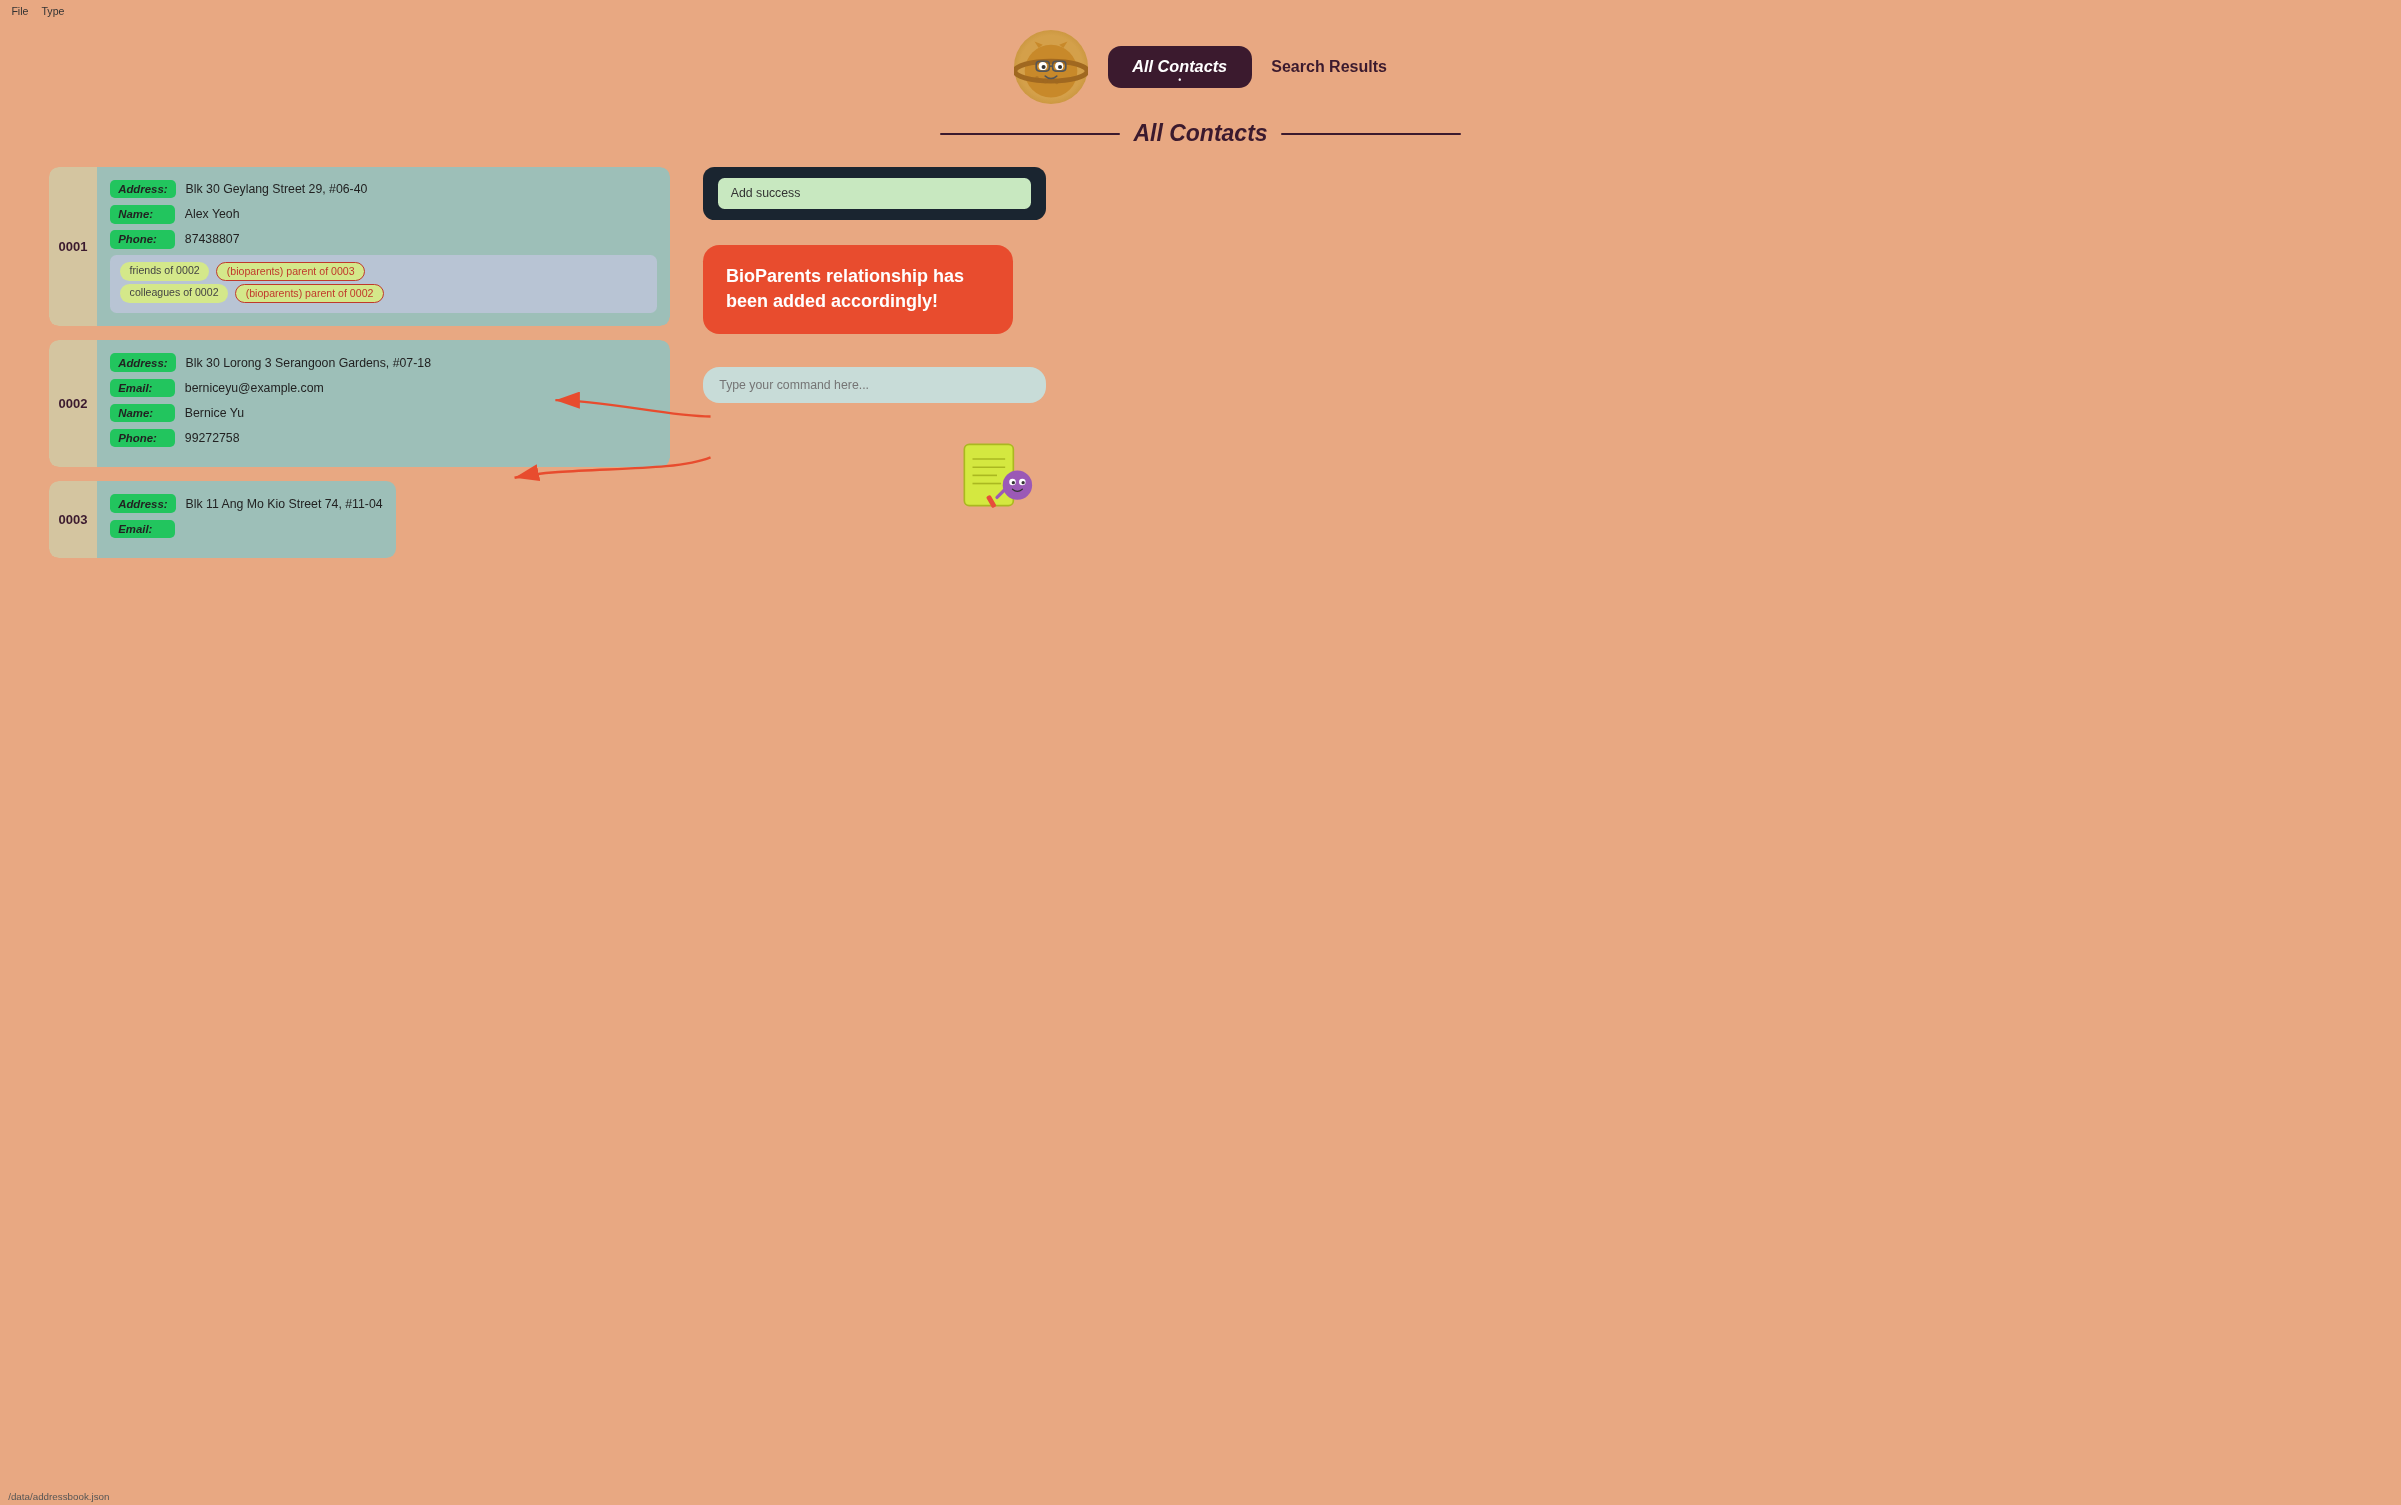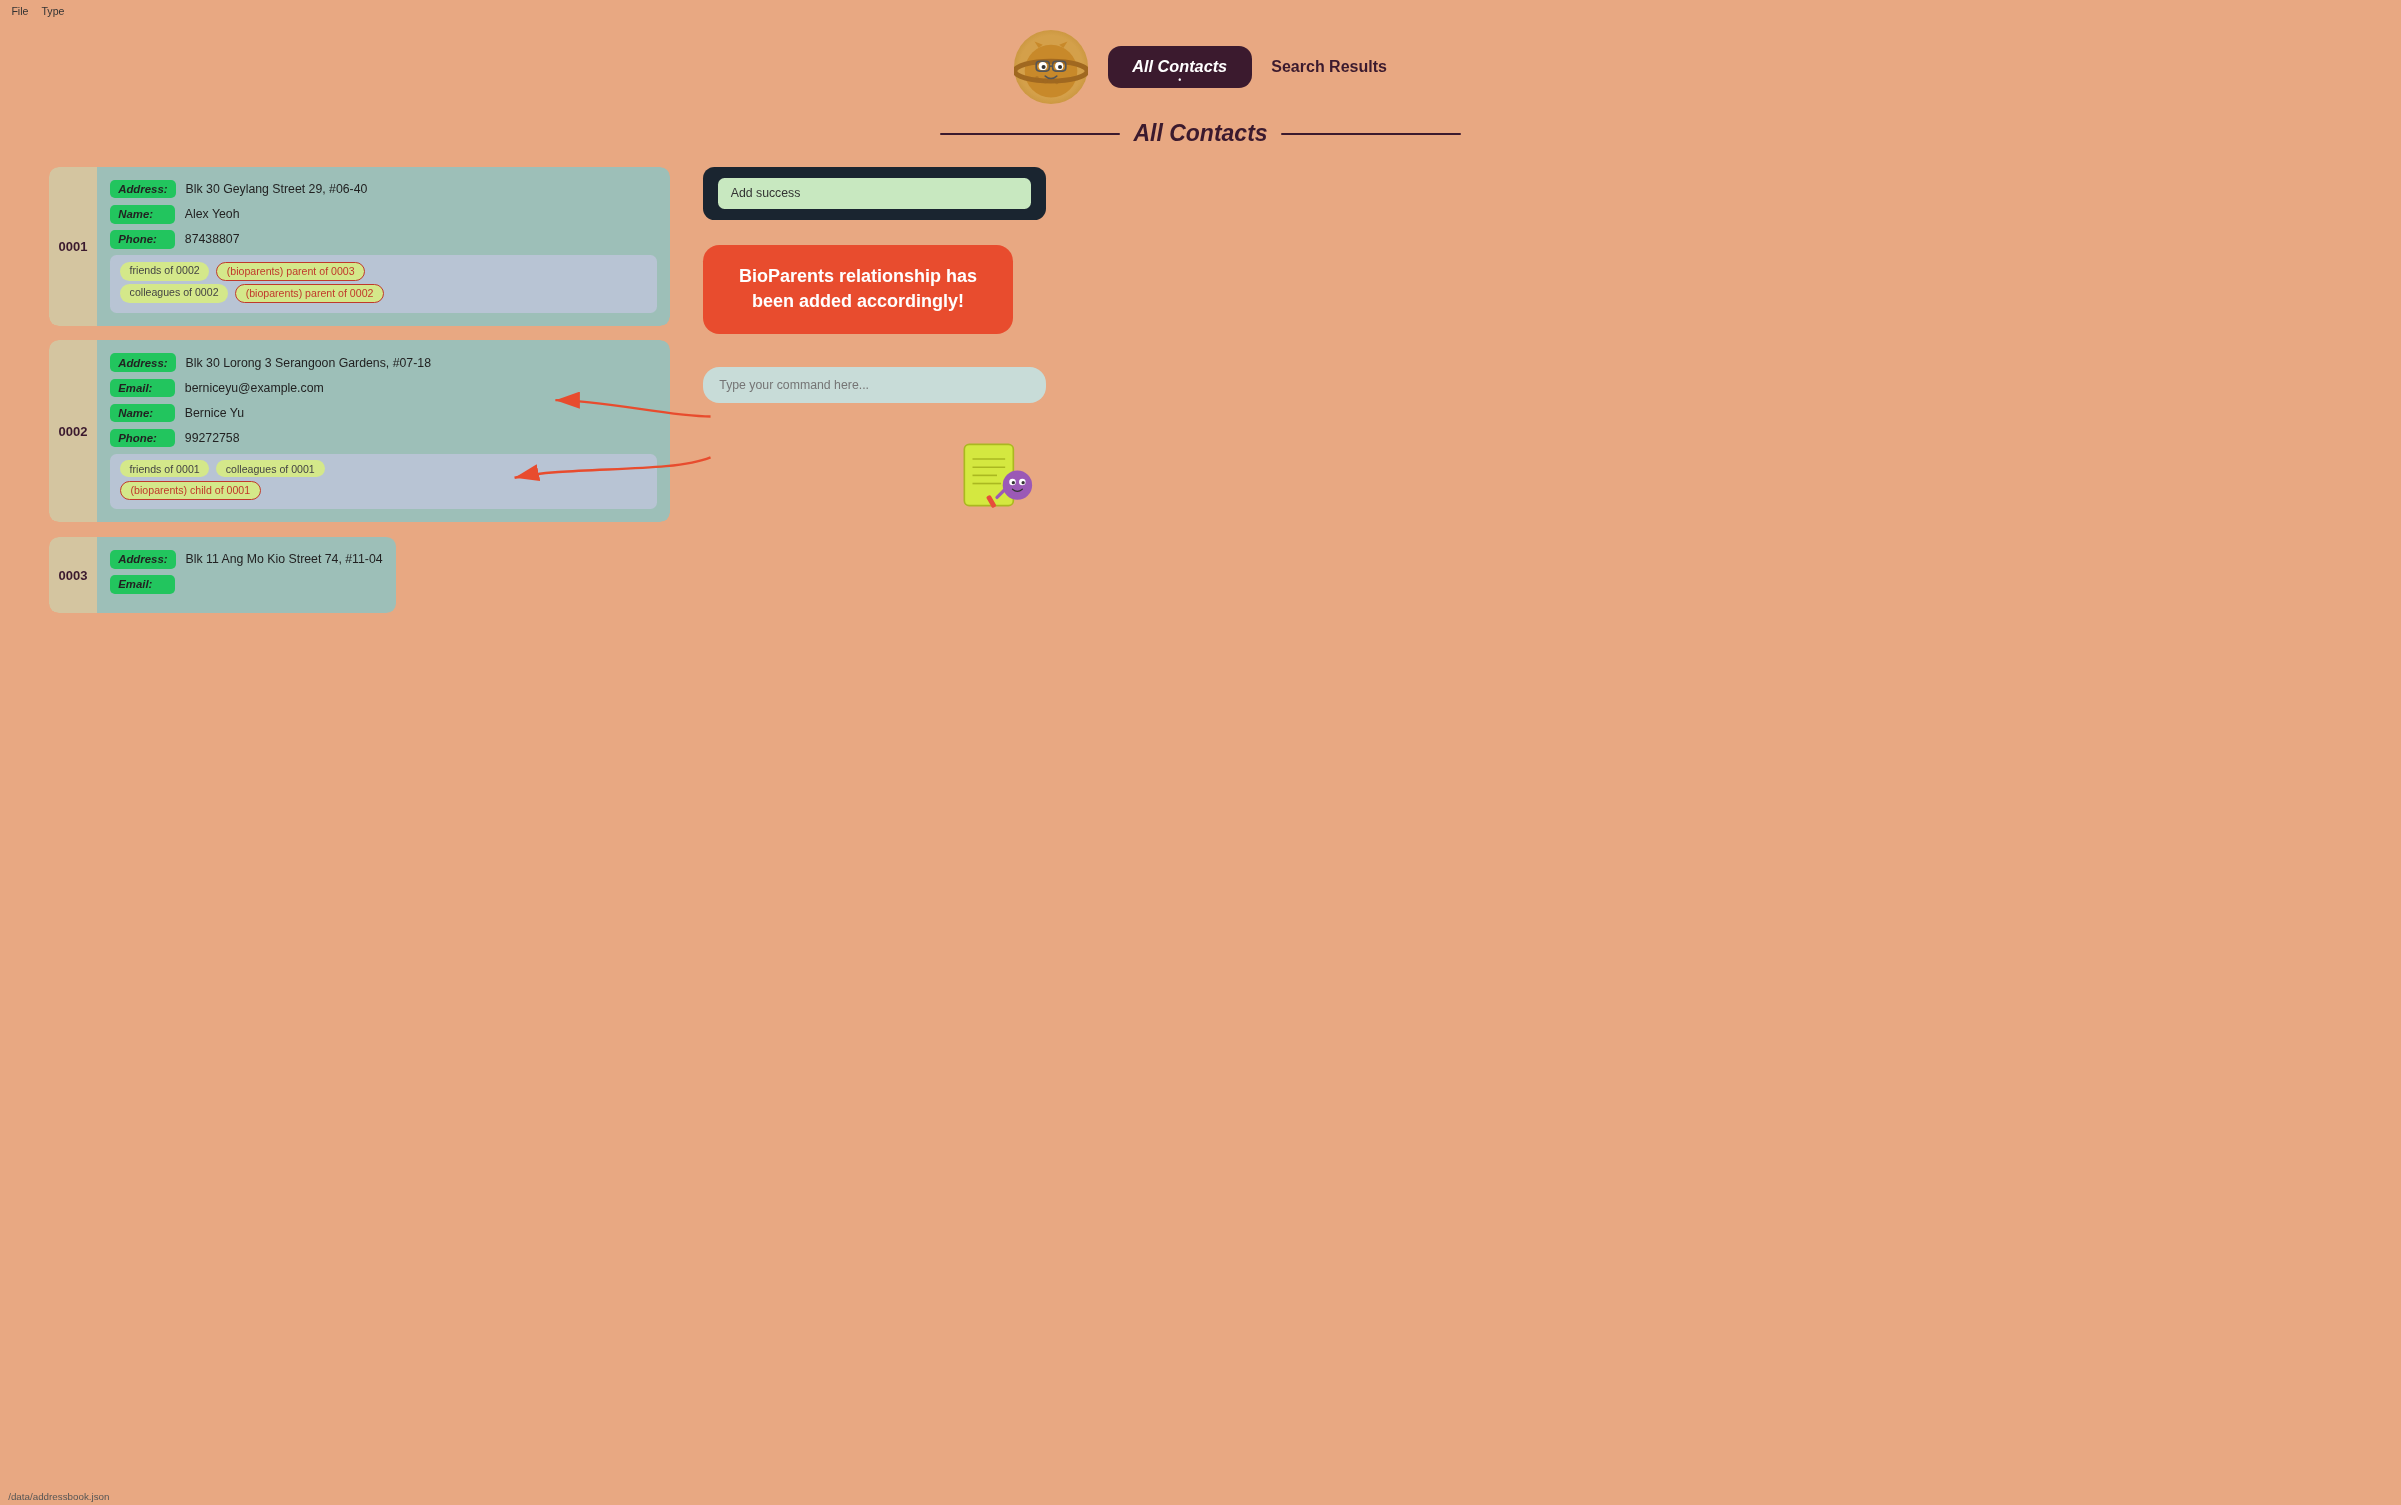--- a/index.html
+++ b/index.html
@@ -211,21 +211,20 @@
     .tooltip-bubble {
       background: #e84c2e;
       color: #fff;
       border-radius: 16.3px;
       padding: 19.6px 23px;
       font-size: 18px;
       font-weight: bold;
       line-height: 1.4;
       max-width: 310px;
       margin-top: 8.2px;
-      text-align: center;
     }
 
     
     .command-input {
       background: #c8dcd8;
       border: none;
       border-radius: 16.3px;
       padding: 11.4px 16.3px;
       font-size: 12.3px;
       color: #666;
@@ -379,29 +378,20 @@
         </div>
         <div class="detail-row">
           <span class="detail-label">Name:</span>
           <span class="detail-value">Bernice Yu</span>
         </div>
         <div class="detail-row">
           <span class="detail-label">Phone:</span>
           <span class="detail-value">99272758</span>
         </div>
 
-        <div class="tags-section">
-          <div class="tags-row">
-            <span class="tag">friends of 0001</span>
-            <span class="tag">colleagues of 0001</span>
-          </div>
-          <div class="tags-row">
-            <span class="tag-highlighted">(bioparents) child of 0001</span>
-          </div>
-        </div>
       </div>
     </div>
 
     <div class="contact-card">
       <div class="contact-id-badge">0003</div>
       <div class="third-card-details">
         <div class="detail-row">
           <span class="detail-label">Address:</span>
           <span class="detail-value">Blk 11 Ang Mo Kio Street 74, #11-04</span>
         </div>

